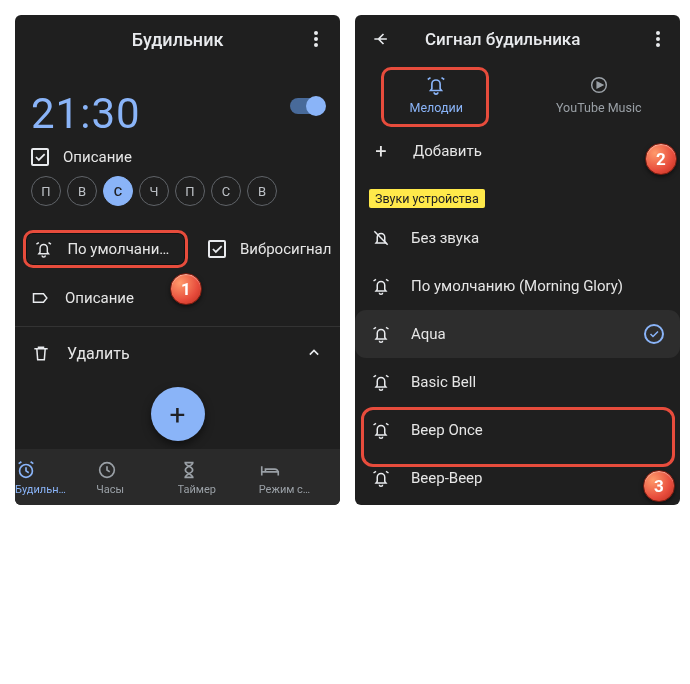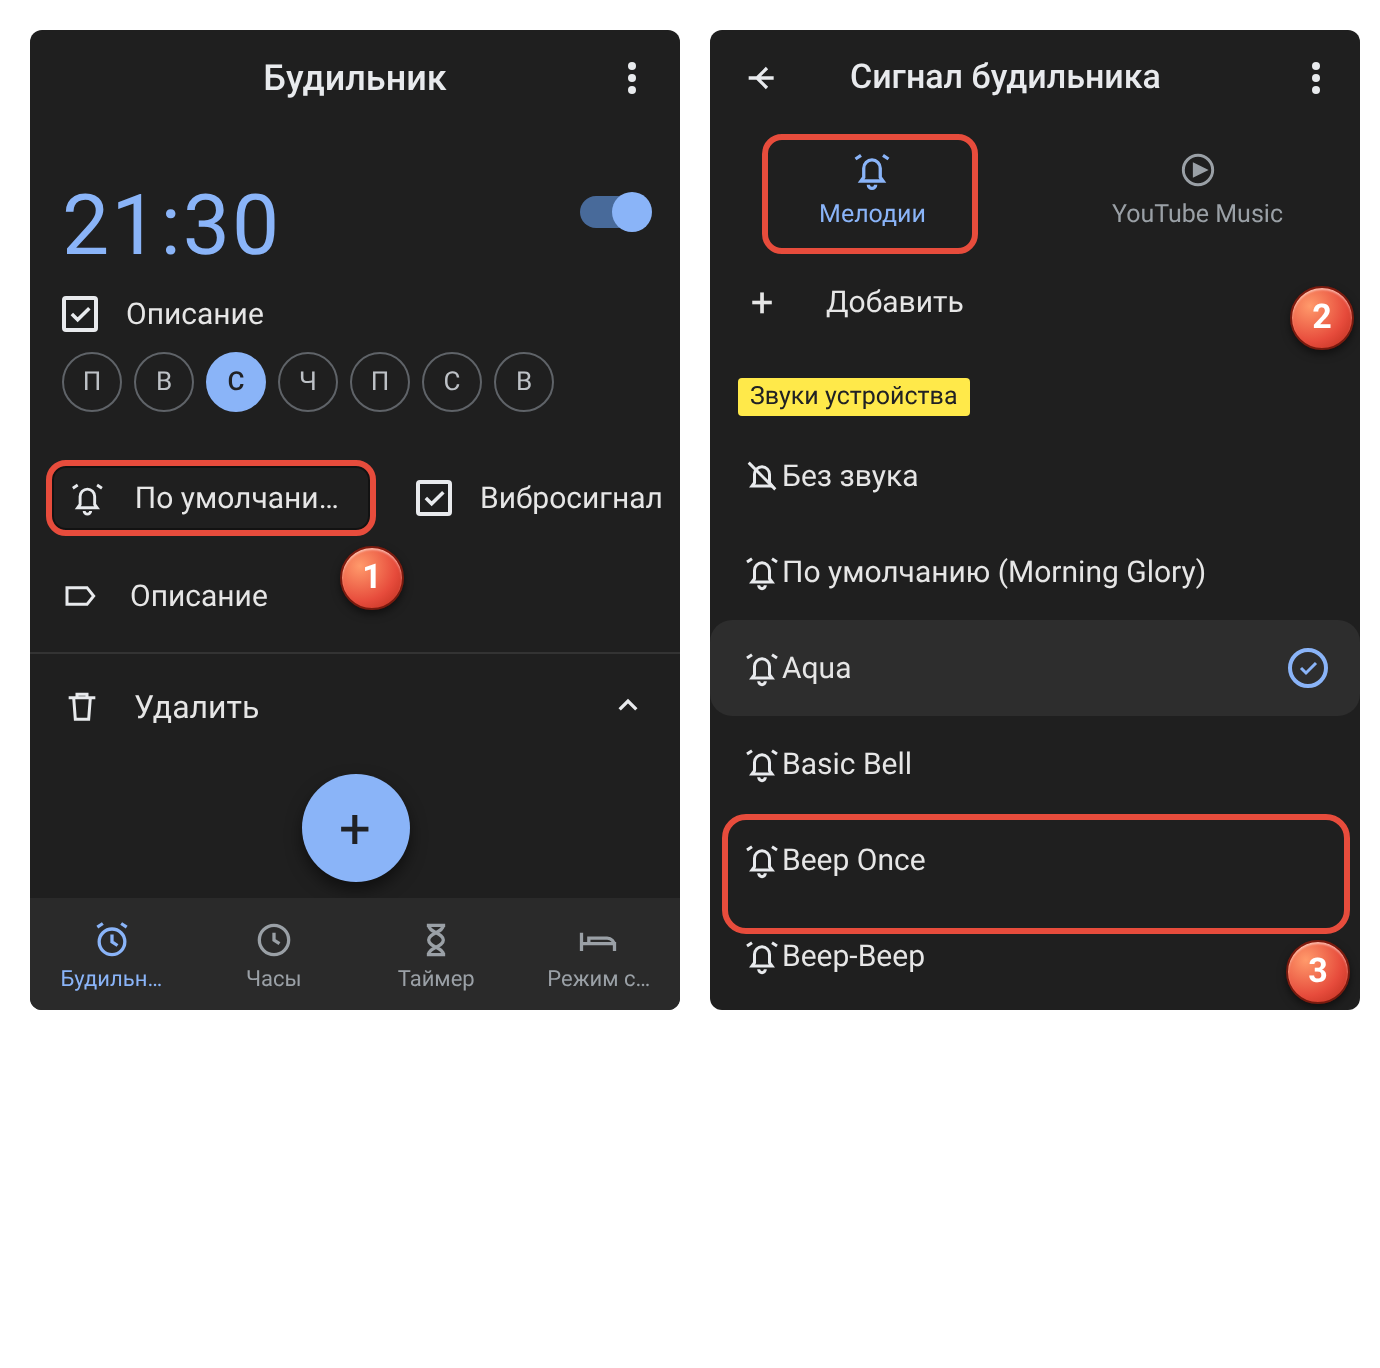--- a/index.html
+++ b/index.html
@@ -59,21 +59,21 @@
     position:absolute; left:50%; bottom:64px; transform:translateX(-50%);
     width:54px; height:54px; border-radius:50%; background:#8ab4f8; color:#202124;
     display:flex; align-items:center; justify-content:center; font-size:28px;
     box-shadow: 0 4px 8px rgba(0,0,0,.5);
   }
 
   .bottom-nav {
     position:absolute; left:0; right:0; bottom:0; height:56px; background:#2a2a2a;
     display:flex;
   }
-  .bn-item { flex:1; display:flex; flex-direction:column; align-items:center; justify-content:center; gap:2px; font-size:11px; color:#9aa0a6; overflow:hidden; }
+  .bn-item { flex:1; display:flex; flex-direction:column; justify-content:center; gap:2px; font-size:11px; color:#9aa0a6; overflow:hidden; }
   .bn-item.active { color:#8ab4f8; }
   .bn-item .icon { width:22px; height:22px; }
   .bn-item span.lbl { max-width: 60px; white-space:nowrap; overflow:hidden; text-overflow: ellipsis; }
 
   
   .r-header { height:48px; padding:0 8px; align-items:center; position:relative;gap:18px; }
   .back { width:36px; height:36px; display:flex; align-items:center; justify-content:center; border-radius:50%; }
   .r-title { font-size:17px; font-weight:500; margin-left:8px; }
   .r-menu { position:absolute; right:4px; top:50%; transform:translateY(-50%); width:36px; height:36px; display:flex; align-items:center; justify-content:center;}
 
@@ -88,21 +88,21 @@
 
   .ys-link { color:#8ab4f8; font-size:13px; padding: 2px 16px 8px 16px; display:block; }
   .add-row { gap:22px; padding: 14px 16px; font-size:15px; }
   .plus { font-size:20px; width:20px; text-align:center; }
   .section-lbl {
     display:inline-block; background:#ffe94a; color:#202124; font-size:12.5px;
     padding:2px 6px; margin: 12px 0 6px 14px; border-radius:2px;
   }
 
   .sound-list { }
-  .sound-item { display:flex; align-items:center; padding: 14px 16px; font-size:15px; }
+  .sound-item { display:flex; align-items:center; gap:20px; padding: 14px 16px; font-size:15px; }
   .sound-item .nm { flex:1; }
   .sound-item.selected { background:#2d2d2d;border-radius:11px; }
   .selected-box {
     position:absolute; left:6px; width:314px; height:60px; top:392px;
     border:3px solid #e74c3c; border-radius:12px; pointer-events:none;
   }
   .checkcircle { width:20px; height:20px; border:2px solid #8ab4f8; border-radius:50%; display:flex; align-items:center; justify-content:center; }
   .checkcircle svg { width:12px; height:12px; stroke:#8ab4f8; fill:none; stroke-width:3; }
 
   

